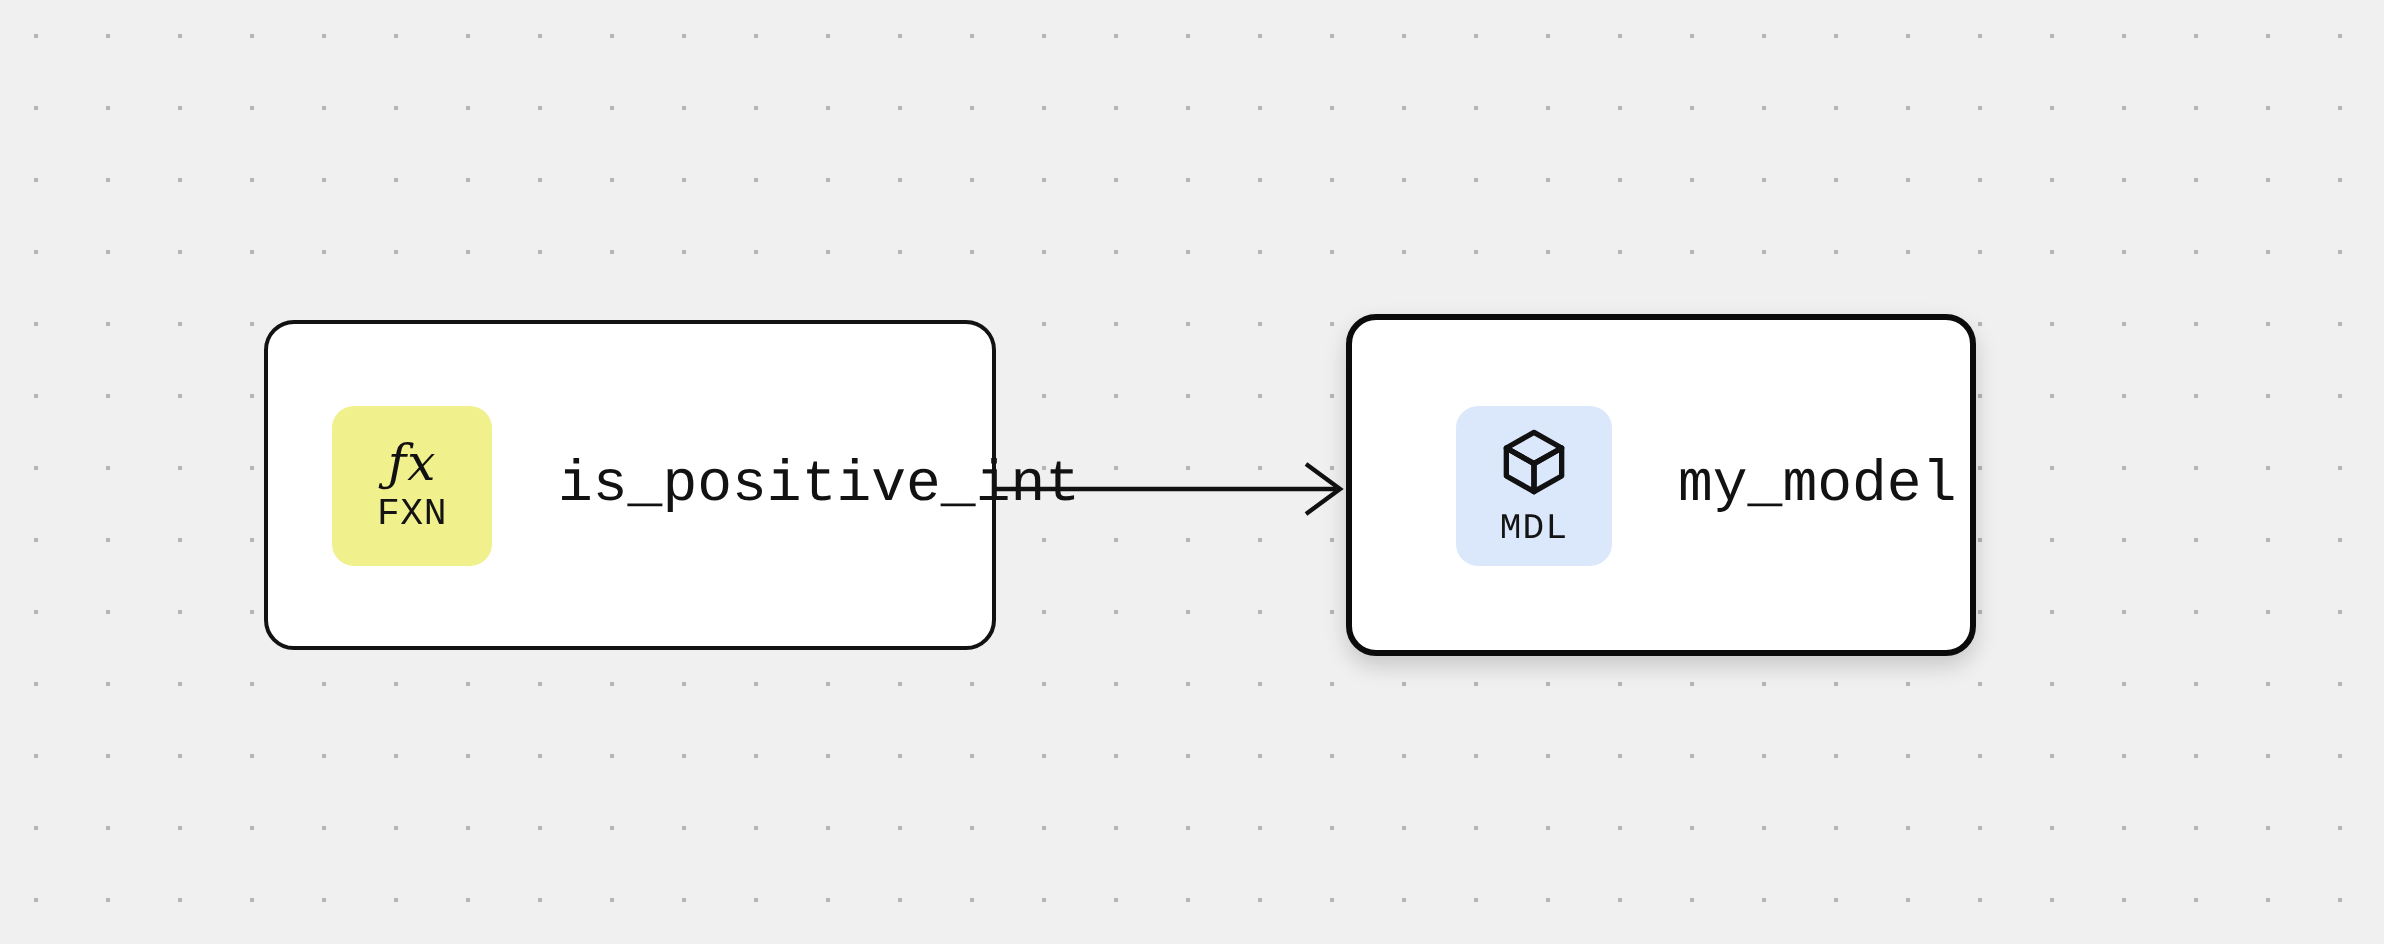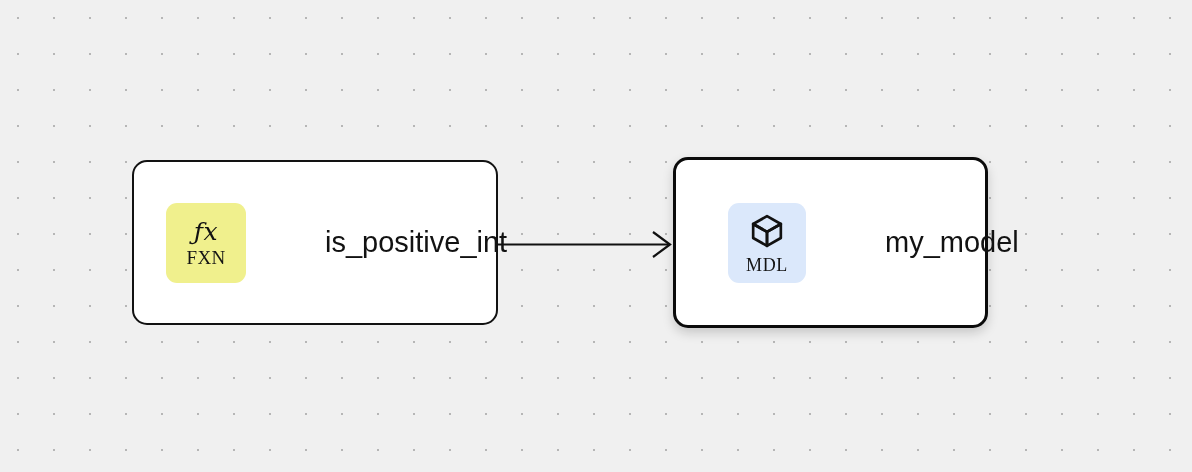--- a/index.html
+++ b/index.html
@@ -38,21 +38,20 @@
 
   
   .node {
     position: absolute;
     box-sizing: border-box;
     display: flex;
     flex-direction: row;
     align-items: center;
     background: #ffffff;
     border-radius: 15px;
-    gap: 46px;
   }
 
   .node-fxn {
     left: 132px;
     top: 160px;
     width: 366px;
     height: 165px;
     border: 2px solid #121212;
     padding-left: 32px;
   }
@@ -90,31 +89,31 @@
     color: #111111;
     margin-bottom: 4px;
     letter-spacing: 0.5px;
   }
   .badge-icon {
     display: block;
     margin-bottom: 5px;
     line-height: 0;
   }
   .badge-text {
-    font-family: Liberation Serif, serif;
+    font-family: Liberation Mono, monospace;
     font-size: 19px;
     line-height: 1;
     color: #141414;
     letter-spacing: 0.3px;
   }
   .badge-mdl .badge-text { font-size: 18px; letter-spacing: 0.6px; }
 
   
   .node-title {
-    font-family: Liberation Sans, sans-serif;
+    font-family: Liberation Mono, monospace;
     font-size: 29px;
     color: #121212;
     white-space: nowrap;
     line-height: 1;
     text-align: right;
   }
   .node-fxn .node-title { margin-left: 33px; }
   .node-mdl .node-title { margin-left: 33px; }
 </style>
 </head>

